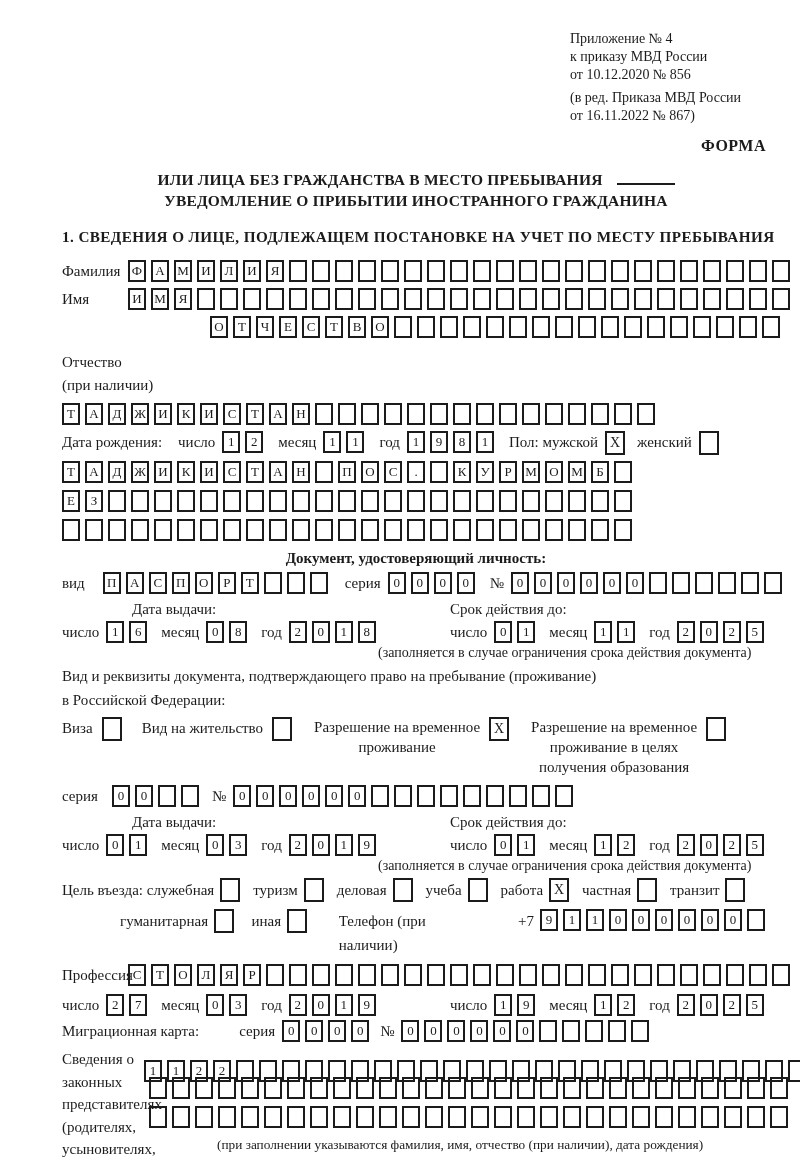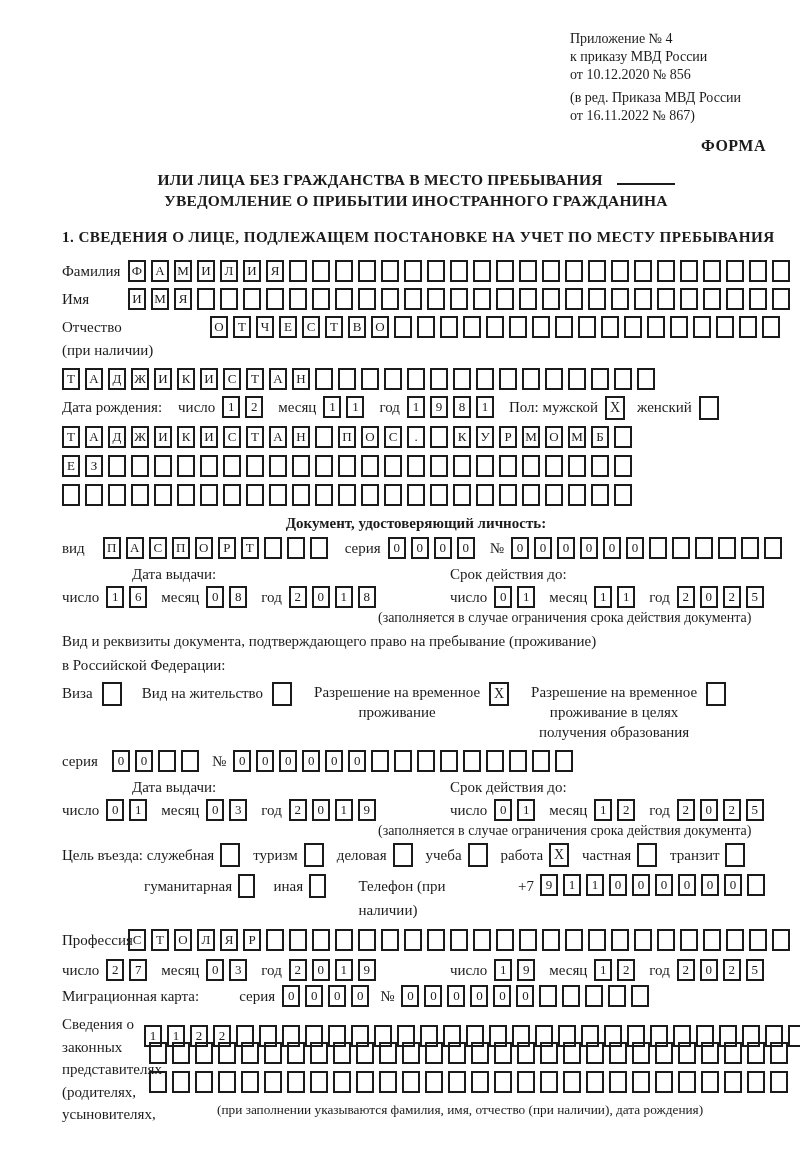--- a/index.html
+++ b/index.html
@@ -18,21 +18,21 @@
   .title { text-align: center; font-weight: bold; font-size: 15.5px; line-height: 21px; margin-top: 14px; letter-spacing: .2px; }
   .blank-line { display: inline-block; width: 58px; border-bottom: 2px solid #1b1b1b; margin-left: 14px; }
   .sec-heading { font-weight: bold; font-size: 15.2px; margin-top: 17px; letter-spacing: .4px; white-space: nowrap; }
 
   
   .row { display: flex; align-items: flex-start; margin-bottom: 6px; }
   .lbl { flex-shrink: 0; line-height: 22px; }
   .lbl.two div { line-height: 23px; }
   .w65  { width: 66px; }
   .w122 { width: 123px; }
-  .w147 { width: 148px; }
+  .w147 { width: 148px; margin-top: 35px; }
   .cells { white-space: nowrap; }
   .cell {
     display: inline-block; width: 18px; height: 22px; border: 2px solid #1b1b1b;
     margin-right: 5px; text-align: center; font-size: 13px; line-height: 18px;
     vertical-align: top;
   }
   .checkbox {
     display: inline-block; width: 20px; height: 24px; border: 2px solid #1b1b1b;
     text-align: center; font-size: 14px; line-height: 20px; vertical-align: top;
   }
@@ -263,21 +263,21 @@
   <span class="t">работа</span>
   <span class="checkbox">X</span>
     <span class="gap14"></span>
   <span class="t">частная</span>
   <span class="checkbox"></span>
     <span class="gap14"></span>
   <span class="t">транзит</span>
   <span class="checkbox"></span>
 </div>
 
-<div class="purpose-row" style="margin-left:82px">
+<div class="purpose-row" style="margin-left:58px">
   <span class="t">гуманитарная</span>
   <span class="checkbox"></span>
   <span class="gap14" style="width:18px"></span>
   <span class="t">иная</span>
   <span class="checkbox"></span>
   <span class="t" style="margin-left:32px">Телефон (при наличии)</span>
   <span class="t" style="margin-left:28px">+7</span>
   <span class="cells"><span class="cell">9</span><span class="cell">1</span><span class="cell">1</span><span class="cell">0</span><span class="cell">0</span><span class="cell">0</span><span class="cell">0</span><span class="cell">0</span><span class="cell">0</span><span class="cell"></span></span>
 </div>
 

